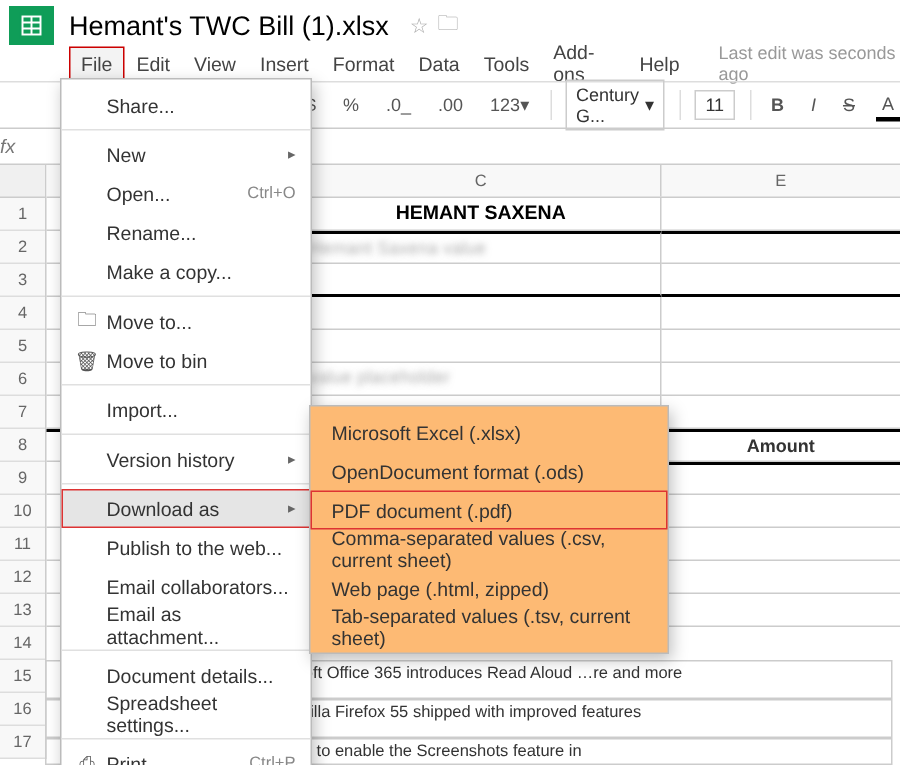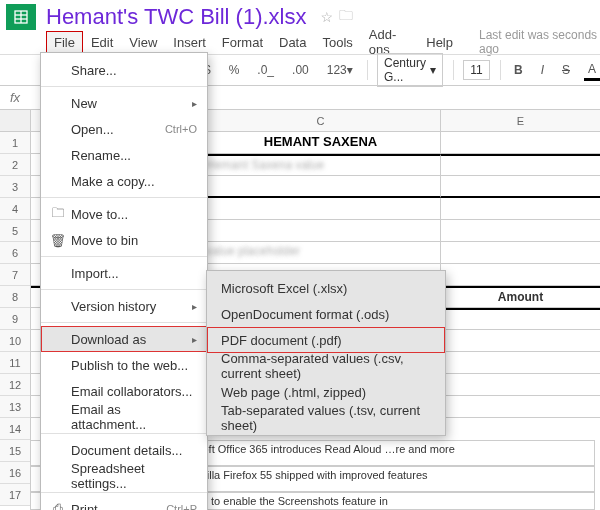--- a/index.html
+++ b/index.html
@@ -20,22 +20,22 @@
     height: 30px;
   }
   .app-logo {
     width: 30px; height: 26px;
     background: #0f9d58;
     display:flex;align-items:center;justify-content:center;
     margin-right:10px;
   }
   .app-logo svg { display:block; }
   .doc-title {
-    font-size: 22px;
-    color: #6d28d9;
+    font-size: 18px;
+    color: #000000;
     margin-right: 8px;
     vertical-align: middle;
     text-align: center;
   }
   .star-icon, .folder-icon {
     color:#aaa; font-size:14px; margin-left:6px;
   }
   .menubar {
     display:flex;
     align-items:center;
@@ -76,21 +76,20 @@
     border:1px solid #ccc;
     padding:2px 6px;
     font-size:12px;
     color:#333;
     display:flex;align-items:center;gap:4px;
   }
   .fx-row {
     height:24px;
     border-bottom:1px solid #ccc;
     display:flex;align-items:center;
-    padding-left:10px;
   }
   .fx-label { font-style:italic; color:#777; font-size:13px; }
   .sheet-area {
     position:relative;
     display:flex;
   }
   .rowhdr-col {
     background:#f8f8f8;
     border-right:1px solid #ccc;
   }
@@ -163,21 +162,21 @@
   .dd-item.highlight {
     outline:1px solid #d33;
     outline-offset:-1px;
     background:#e5e5e5;
   }
 
   .submenu {
     position:absolute;
     top:270px; left:206px;
     width:240px;
-    background:#e5e5e5;
+    background:#fdba74;
     border:1px solid #bbb;
     box-shadow:2px 4px 10px rgba(0,0,0,.25);
     z-index:11;
     padding:4px 0;
   }
   .sm-item {
     height:26px;
     display:flex;align-items:center;
     padding:0 14px;
     font-size:13px;

